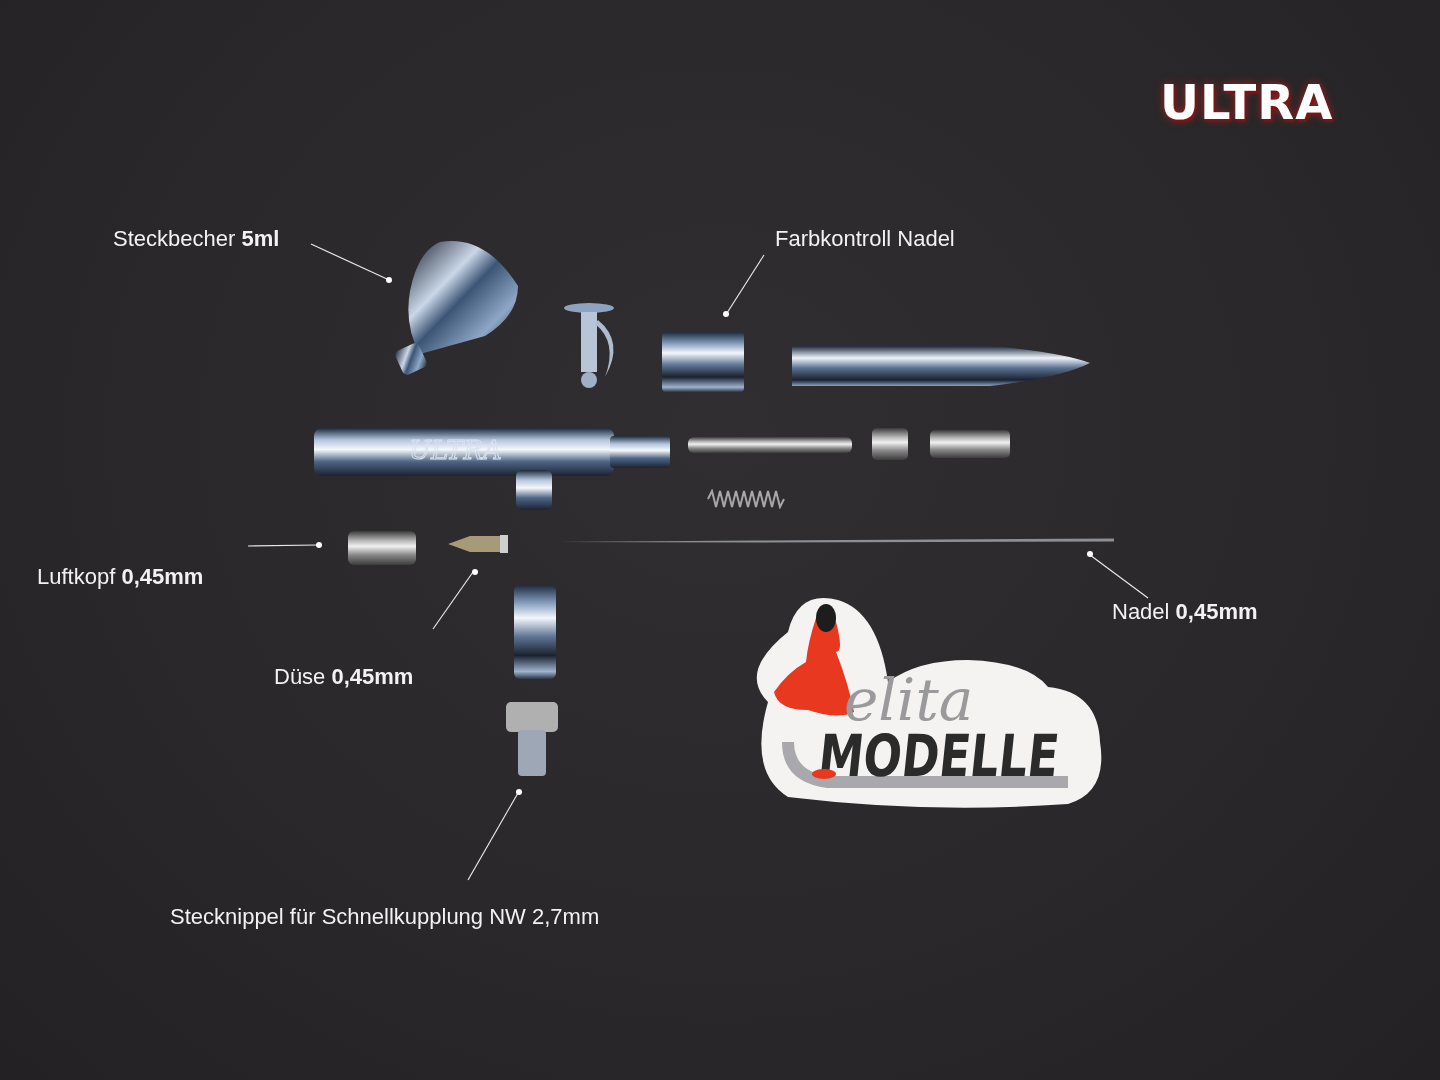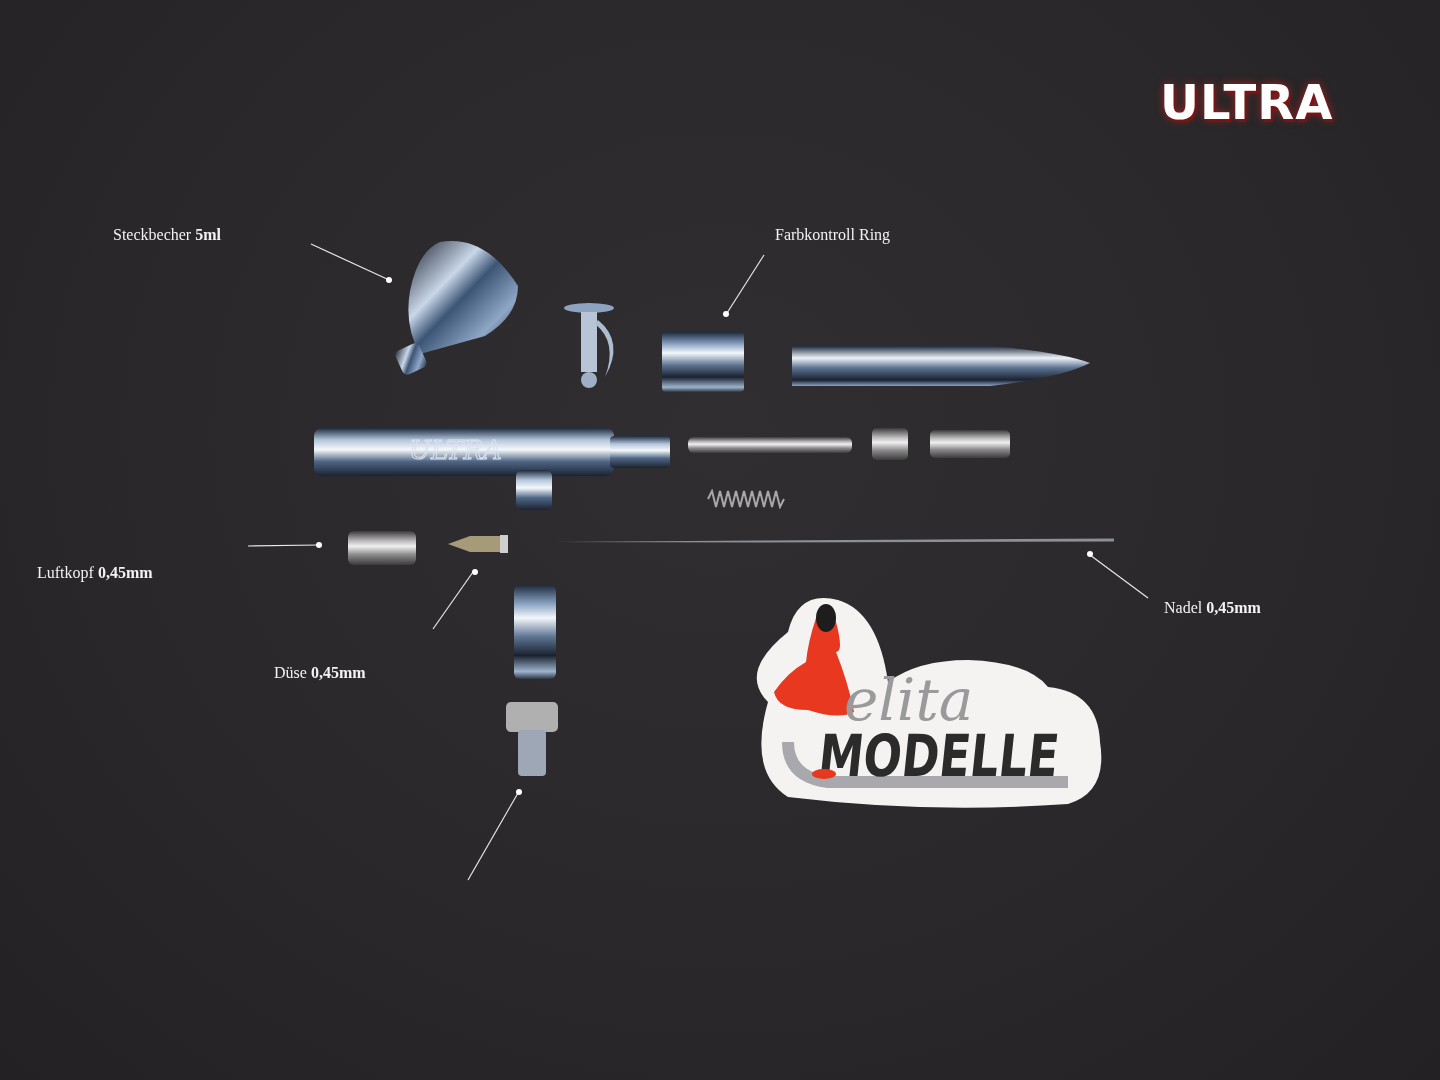--- a/index.html
+++ b/index.html
@@ -1,21 +1,21 @@
 <!DOCTYPE html>
 <html><head>
 <meta charset="utf-8">
 <style>
   html,body{margin:0;padding:0;}
   body{width:1440px;height:1080px;overflow:hidden;background:#2a2829;font-family:"Liberation Sans",sans-serif;}
   .stage{position:relative;width:1440px;height:1080px;
     background:radial-gradient(ellipse at 50% 40%,#302e30 0%,#2a282a 55%,#232123 100%);}
   .brand{position:absolute;left:1160px;top:74px;font-family:"DejaVu Sans",sans-serif;font-weight:bold;font-size:48px;color:#fff;letter-spacing:1px;
     text-shadow:2px 3px 0 #7a1414,0 0 8px rgba(200,30,30,.8);}
-  .label{position:absolute;color:#f2f2f2;font-size:16px;white-space:nowrap;font-family:Liberation Serif, serif;}
+  .label{position:absolute;color:#f2f2f2;font-size:22px;white-space:nowrap;font-family:Liberation Sans, sans-serif;}
   .label b{font-weight:bold;}
   .dot{position:absolute;width:6px;height:6px;border-radius:50%;background:#fff;}
   svg.lines{position:absolute;left:0;top:0;}
   .part{position:absolute;}
   .chrome{background:linear-gradient(180deg,#1d2a3c 0%,#8aa3c2 20%,#f3f7fb 35%,#5f7593 55%,#1a2230 75%,#9eb3cc 92%,#2c3646 100%);}
   .steel{background:linear-gradient(180deg,#3a3a3a 0%,#bdbdbd 30%,#f0f0f0 45%,#8a8a8a 70%,#3b3b3b 100%);}
 </style>
 </head>
 <body>
 
@@ -38,30 +38,33 @@
   <div class="dot" style="left:723px;top:311px"></div>
   <div class="dot" style="left:316px;top:542px"></div>
   <div class="dot" style="left:472px;top:569px"></div>
   <div class="dot" style="left:1087px;top:551px"></div>
   <div class="dot" style="left:516px;top:789px"></div>
 
   <div class="label" style="left:113px;top:226px">
     <span>Steckbecher </span><b>5ml</b>
   </div>
   <div class="label" style="left:775px;top:226px">
-    <span>Farbkontroll Ring</span>
+    <span>Farbkontroll Nadel</span>
   </div>
   <div class="label" style="left:37px;top:564px">
     <span>Luftkopf </span><b>0,45mm</b>
   </div>
   <div class="label" style="left:274px;top:664px">
     <span>Düse </span><b>0,45mm</b>
   </div>
-  <div class="label" style="left:1164px;top:599px">
+  <div class="label" style="left:1112px;top:599px">
     <span>Nadel </span><b>0,45mm</b>
+  </div>
+  <div class="label" style="left:170px;top:904px">
+    <span>Stecknippel für Schnellkupplung NW 2,7mm</span>
   </div>
 
   <svg class="part" style="left:390px;top:236px" width="135" height="142">
     <defs>
         <linearGradient id="cupg" x1="0" y1="0" x2="1" y2="1">
       <stop offset="0" stop-color="#1a2130"></stop>
           <stop offset=".35" stop-color="#c9d7e8"></stop>
           <stop offset=".5" stop-color="#3d5575"></stop>
           <stop offset=".75" stop-color="#8ea7c6"></stop>
           <stop offset="1" stop-color="#1b2331"></stop>

